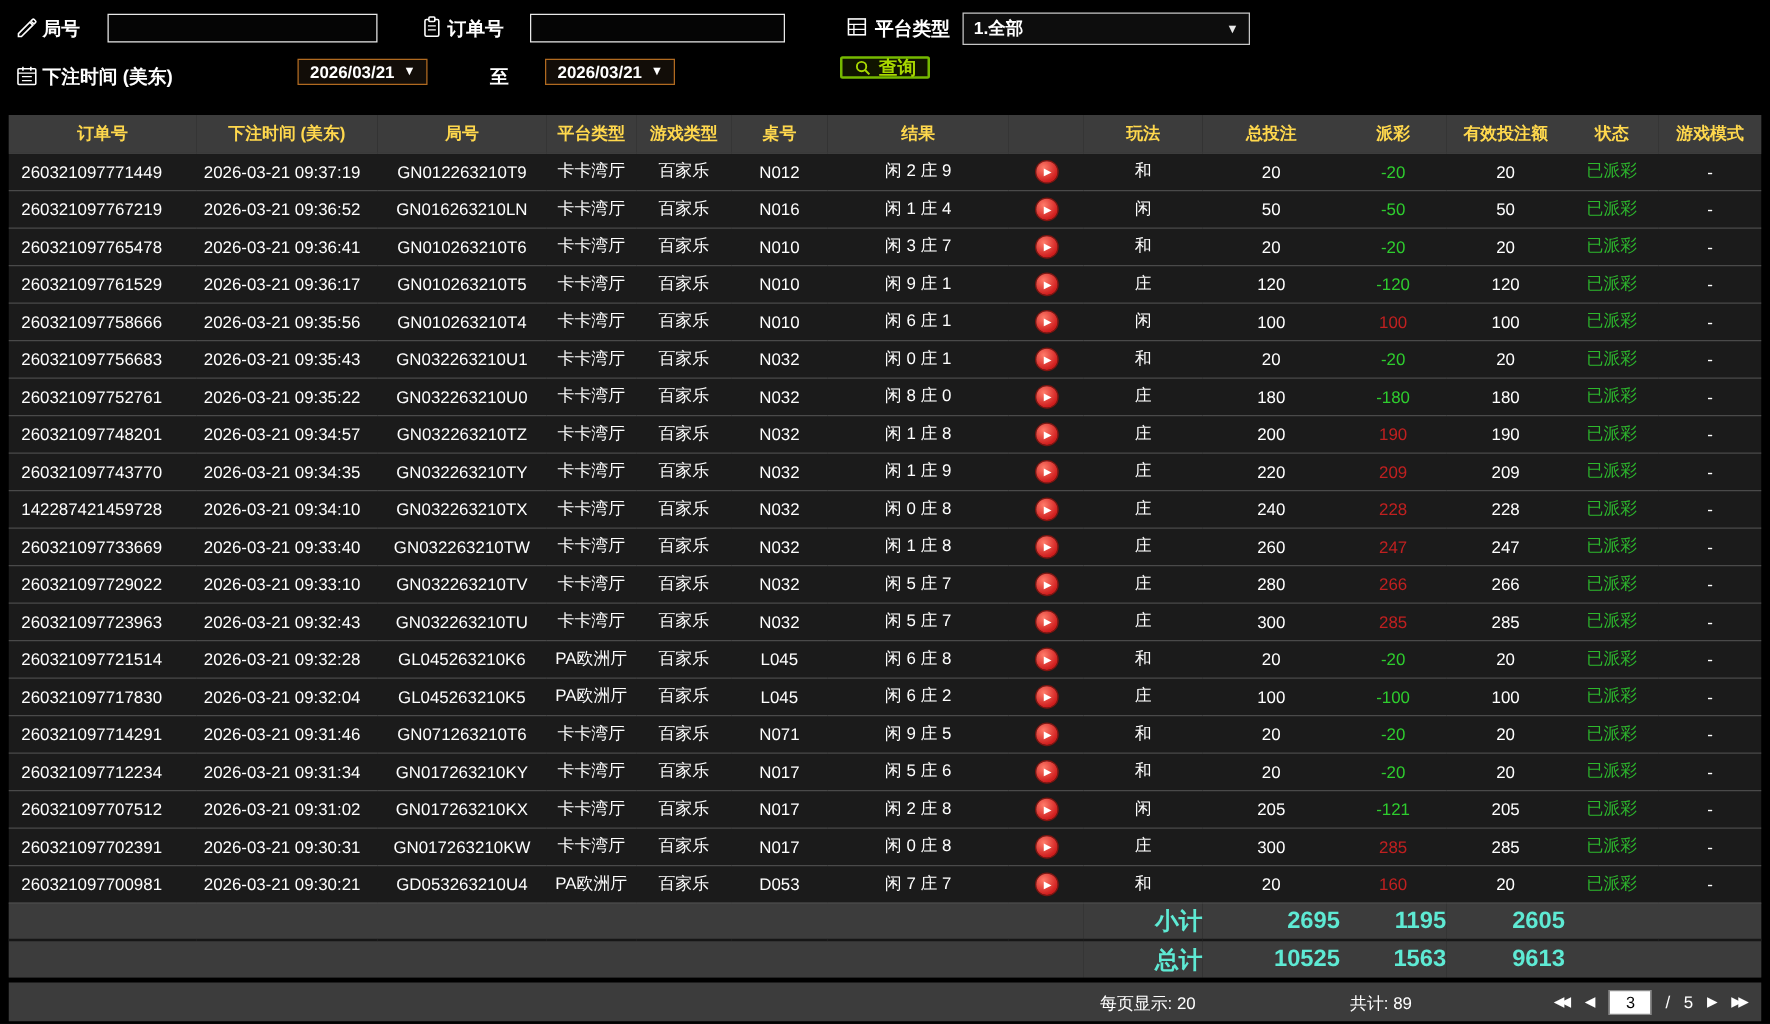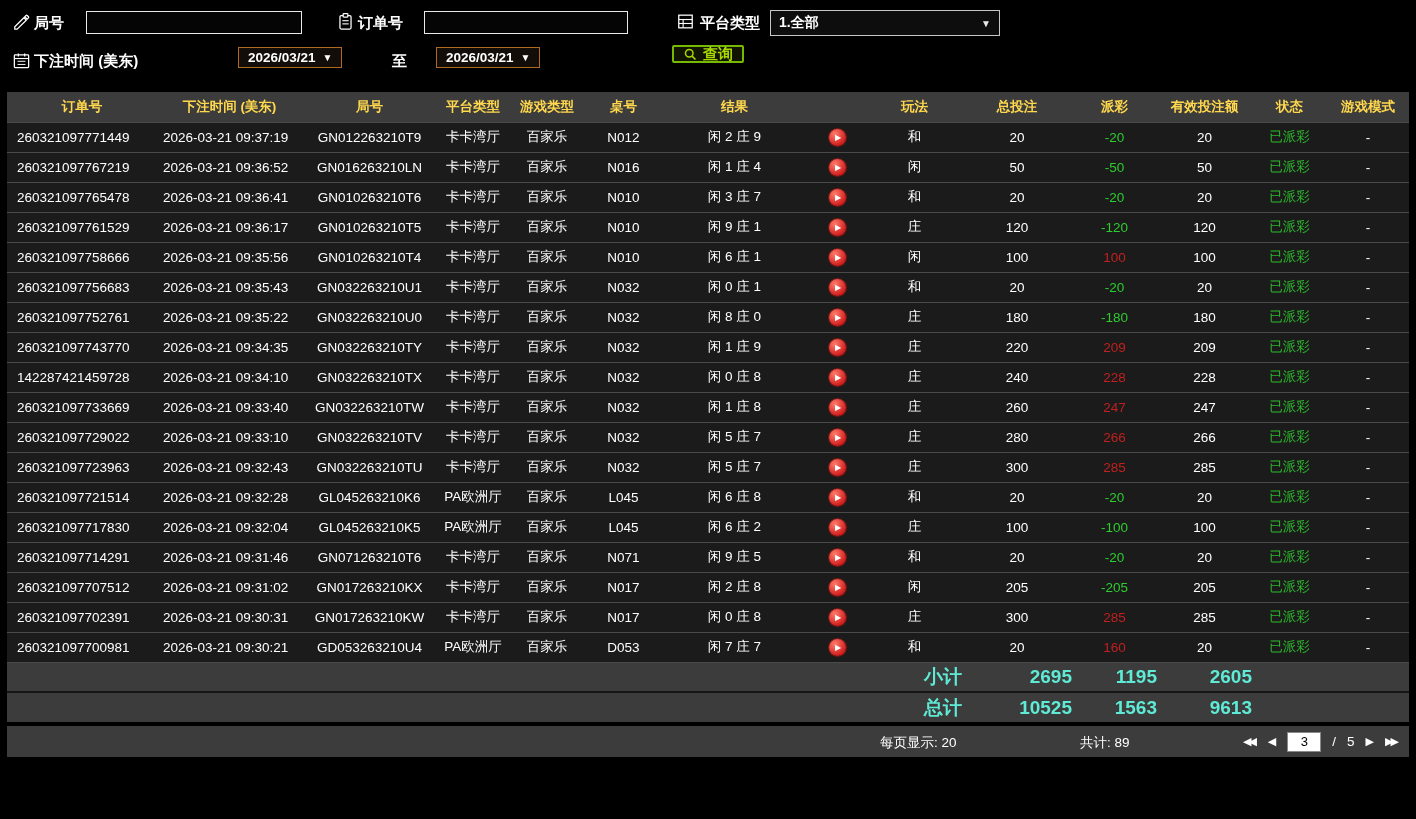--- a/index.html
+++ b/index.html
@@ -280,20 +280,36 @@
           <td>闲 8 庄 0</td>
           <td><span class="play-btn">▶</span></td>
           <td>庄</td>
           <td>180</td>
           <td class="payout-green">-180</td>
           <td>180</td>
           <td class="status-green">已派彩</td>
           <td>-</td>
         </tr>
         <tr>
+          <td class="al pad10">260321097748201</td>
+          <td class="al pad6">2026-03-21 09:34:57</td>
+          <td>GN032263210TZ</td>
+          <td>卡卡湾厅</td>
+          <td>百家乐</td>
+          <td>N032</td>
+          <td>闲 1 庄 8</td>
+          <td><span class="play-btn">▶</span></td>
+          <td>庄</td>
+          <td>200</td>
+          <td class="payout-red">190</td>
+          <td>190</td>
+          <td class="status-green">已派彩</td>
+          <td>-</td>
+        </tr>
+        <tr>
           <td class="al pad10">260321097743770</td>
           <td class="al pad6">2026-03-21 09:34:35</td>
           <td>GN032263210TY</td>
           <td>卡卡湾厅</td>
           <td>百家乐</td>
           <td>N032</td>
           <td>闲 1 庄 9</td>
           <td><span class="play-btn">▶</span></td>
           <td>庄</td>
           <td>220</td>
@@ -408,31 +424,47 @@
           <td>闲 9 庄 5</td>
           <td><span class="play-btn">▶</span></td>
           <td>和</td>
           <td>20</td>
           <td class="payout-green">-20</td>
           <td>20</td>
           <td class="status-green">已派彩</td>
           <td>-</td>
         </tr>
         <tr>
+          <td class="al pad10">260321097712234</td>
+          <td class="al pad6">2026-03-21 09:31:34</td>
+          <td>GN017263210KY</td>
+          <td>卡卡湾厅</td>
+          <td>百家乐</td>
+          <td>N017</td>
+          <td>闲 5 庄 6</td>
+          <td><span class="play-btn">▶</span></td>
+          <td>和</td>
+          <td>20</td>
+          <td class="payout-green">-20</td>
+          <td>20</td>
+          <td class="status-green">已派彩</td>
+          <td>-</td>
+        </tr>
+        <tr>
           <td class="al pad10">260321097707512</td>
           <td class="al pad6">2026-03-21 09:31:02</td>
           <td>GN017263210KX</td>
           <td>卡卡湾厅</td>
           <td>百家乐</td>
           <td>N017</td>
           <td>闲 2 庄 8</td>
           <td><span class="play-btn">▶</span></td>
           <td>闲</td>
           <td>205</td>
-          <td class="payout-green">-205</td>
+          <td class="payout-green">-121</td>
           <td>205</td>
           <td class="status-green">已派彩</td>
           <td>-</td>
         </tr>
         <tr>
           <td class="al pad10">260321097702391</td>
           <td class="al pad6">2026-03-21 09:30:31</td>
           <td>GN017263210KW</td>
           <td>卡卡湾厅</td>
           <td>百家乐</td>

